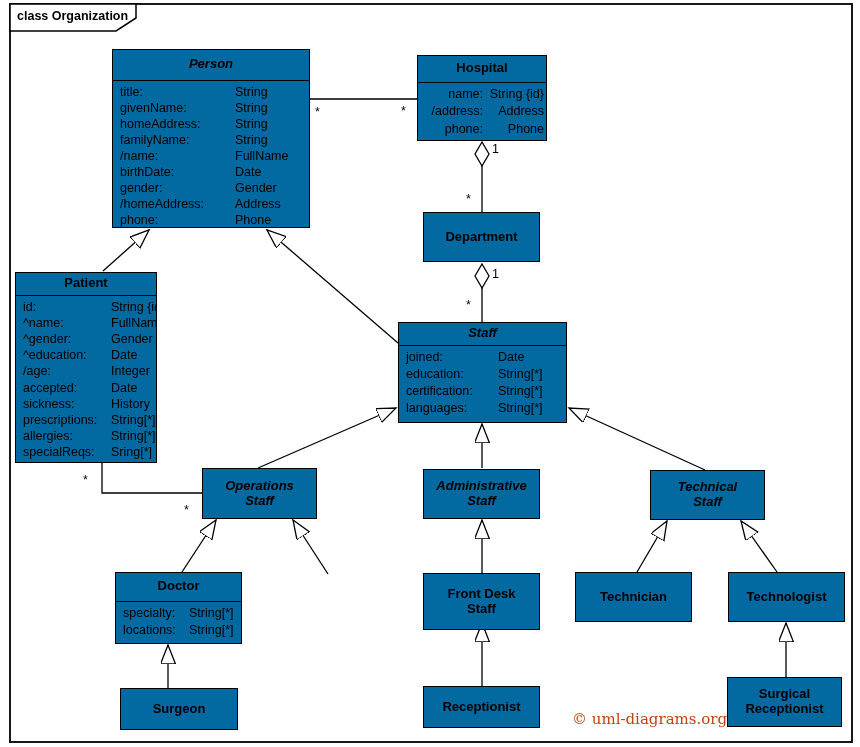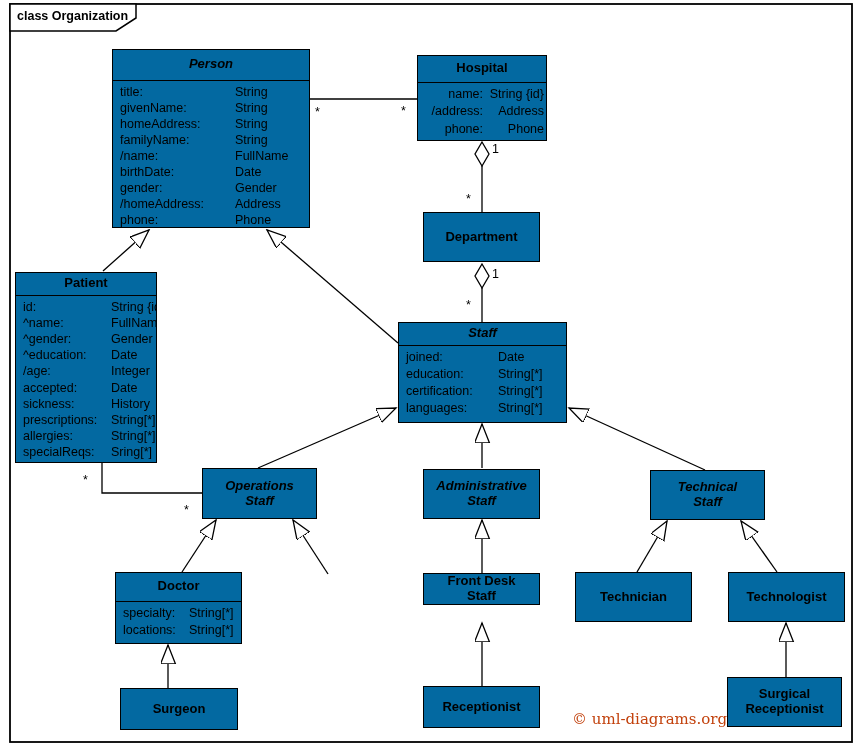--- a/index.html
+++ b/index.html
@@ -167,21 +167,21 @@
     <div class="cls-name" style="height:27.5px">Doctor</div>
     <div class="attrs" style="grid-template-columns:66px 1fr;line-height:17px;">
       <span class="an">specialty:</span>
         <span class="at">String[*]</span>
       <span class="an">locations:</span>
         <span class="at">String[*]</span>
     </div>
   </div>
 
 
-  <div class="cls" style="left:423px;top:573px;width:117px;height:32px">
+  <div class="cls" style="left:423px;top:573px;width:117px;height:57px">
     <div class="cls-name fill" style="max-width:80px">Front Desk Staff</div>
   </div>
 
   <div class="cls" style="left:575px;top:572px;width:117px;height:50px">
     <div class="cls-name fill">Technician</div>
   </div>
 
   <div class="cls" style="left:728px;top:572px;width:117px;height:50px">
     <div class="cls-name fill">Technologist</div>
   </div>

